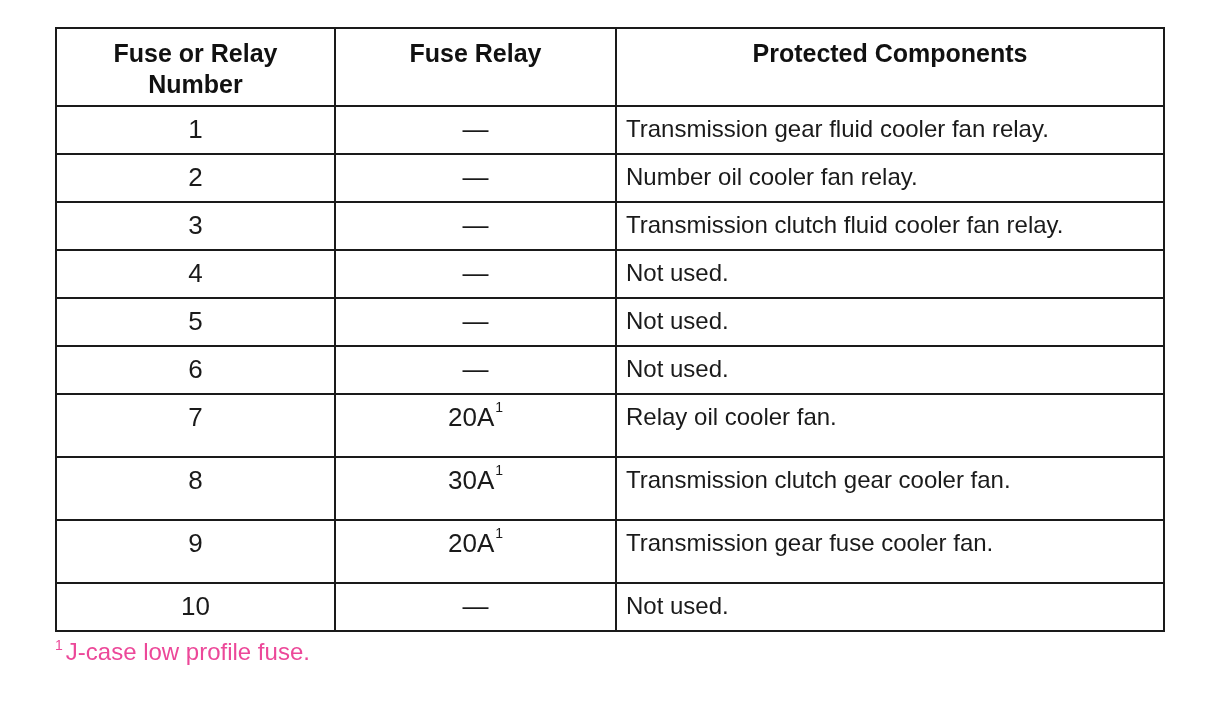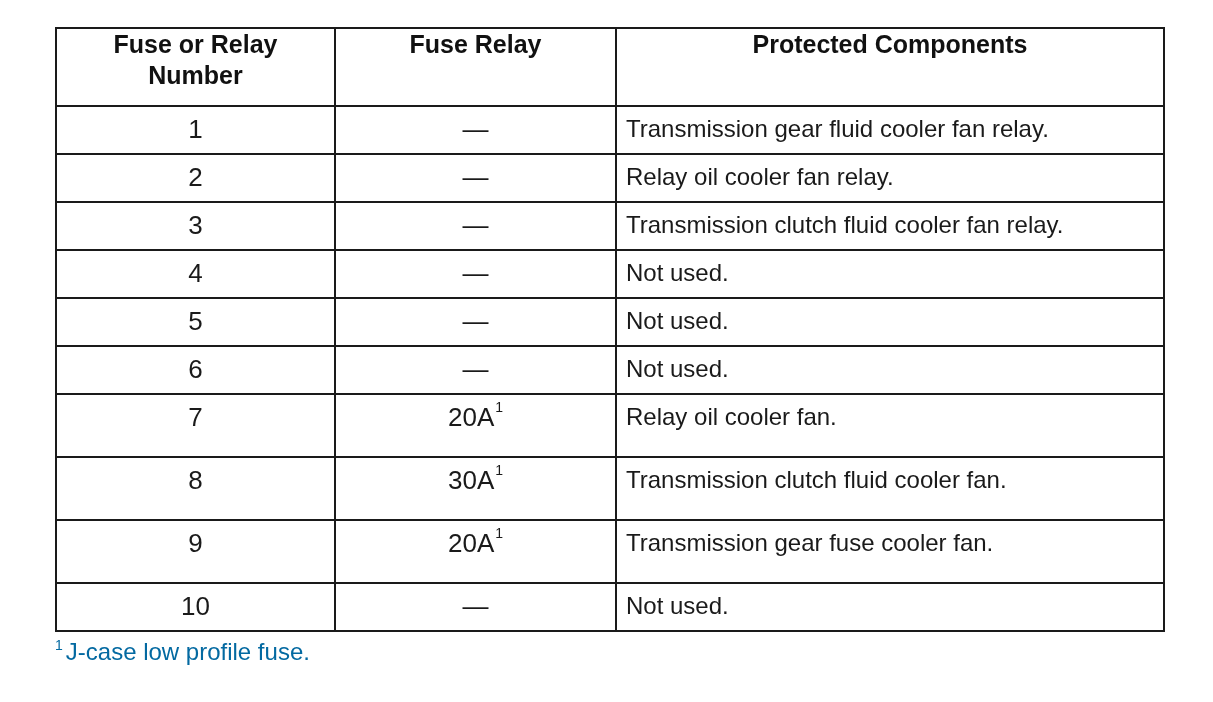--- a/index.html
+++ b/index.html
@@ -33,20 +33,21 @@
     border: 2px solid #1a1a1a;
     vertical-align: top;
     background: #ffffff;
   }
   .fuse-table th {
     font-size: 25px;
     font-weight: bold;
     color: #111111;
     text-align: center;
     height: 78px;
+    padding-top: 9px;
     line-height: 1.25;
   }
   .header-wrap-narrow {
     display: inline-block;
     max-width: 215px;
   }
   tr.row-normal { height: 48px; }
   tr.row-tall   { height: 63px; }
   tr.row-last   { height: 48px; }
   td.cell-number {
@@ -68,21 +69,21 @@
     font-size: 14px;
     line-height: 0;
     vertical-align: 14px;
     margin-left: 1px;
   }
   .footnote {
     position: absolute;
     left: 55px;
     top: 638px;
     font-size: 24px;
-    color: #0369a1;
+    color: #ec4899;
     white-space: nowrap;
   }
   sup.footnote-sup {
     font-size: 14px;
     line-height: 0;
     vertical-align: 10px;
     margin-right: 3px;
   }
 </style>
 </head>
@@ -111,21 +112,21 @@
     </thead>
     <tbody>
       <tr class="row-normal">
         <td class="cell-number">1</td>
         <td class="cell-rating">—</td>
         <td class="cell-component">Transmission gear fluid cooler fan relay.</td>
       </tr>
       <tr class="row-normal">
         <td class="cell-number">2</td>
         <td class="cell-rating">—</td>
-        <td class="cell-component">Relay oil cooler fan relay.</td>
+        <td class="cell-component">Number oil cooler fan relay.</td>
       </tr>
       <tr class="row-normal">
         <td class="cell-number">3</td>
         <td class="cell-rating">—</td>
         <td class="cell-component">Transmission clutch fluid cooler fan relay.</td>
       </tr>
       <tr class="row-normal">
         <td class="cell-number">4</td>
         <td class="cell-rating">—</td>
         <td class="cell-component">Not used.</td>
@@ -141,21 +142,21 @@
         <td class="cell-component">Not used.</td>
       </tr>
       <tr class="row-tall">
         <td class="cell-number">7</td>
         <td class="cell-rating"><span>20A</span><sup class="rating-sup">1</sup></td>
         <td class="cell-component">Relay oil cooler fan.</td>
       </tr>
       <tr class="row-tall">
         <td class="cell-number">8</td>
         <td class="cell-rating"><span>30A</span><sup class="rating-sup">1</sup></td>
-        <td class="cell-component">Transmission clutch fluid cooler fan.</td>
+        <td class="cell-component">Transmission clutch gear cooler fan.</td>
       </tr>
       <tr class="row-tall">
         <td class="cell-number">9</td>
         <td class="cell-rating"><span>20A</span><sup class="rating-sup">1</sup></td>
         <td class="cell-component">Transmission gear fuse cooler fan.</td>
       </tr>
       <tr class="row-last">
         <td class="cell-number">10</td>
         <td class="cell-rating">—</td>
         <td class="cell-component">Not used.</td>

